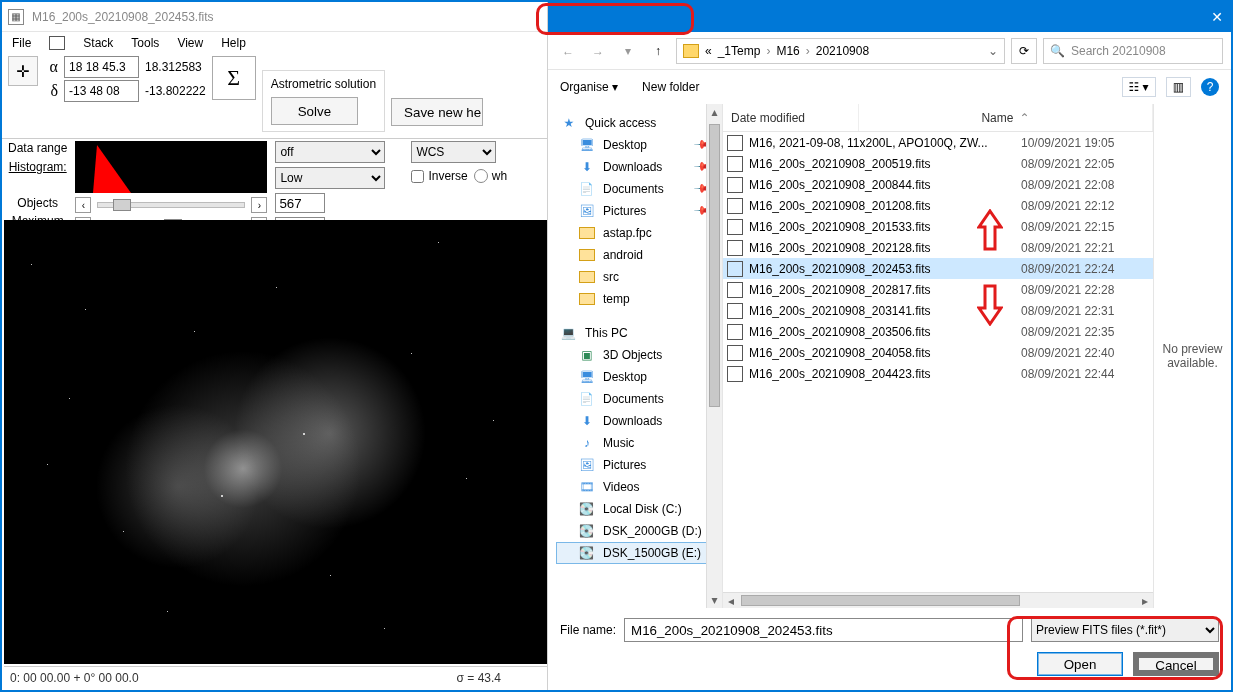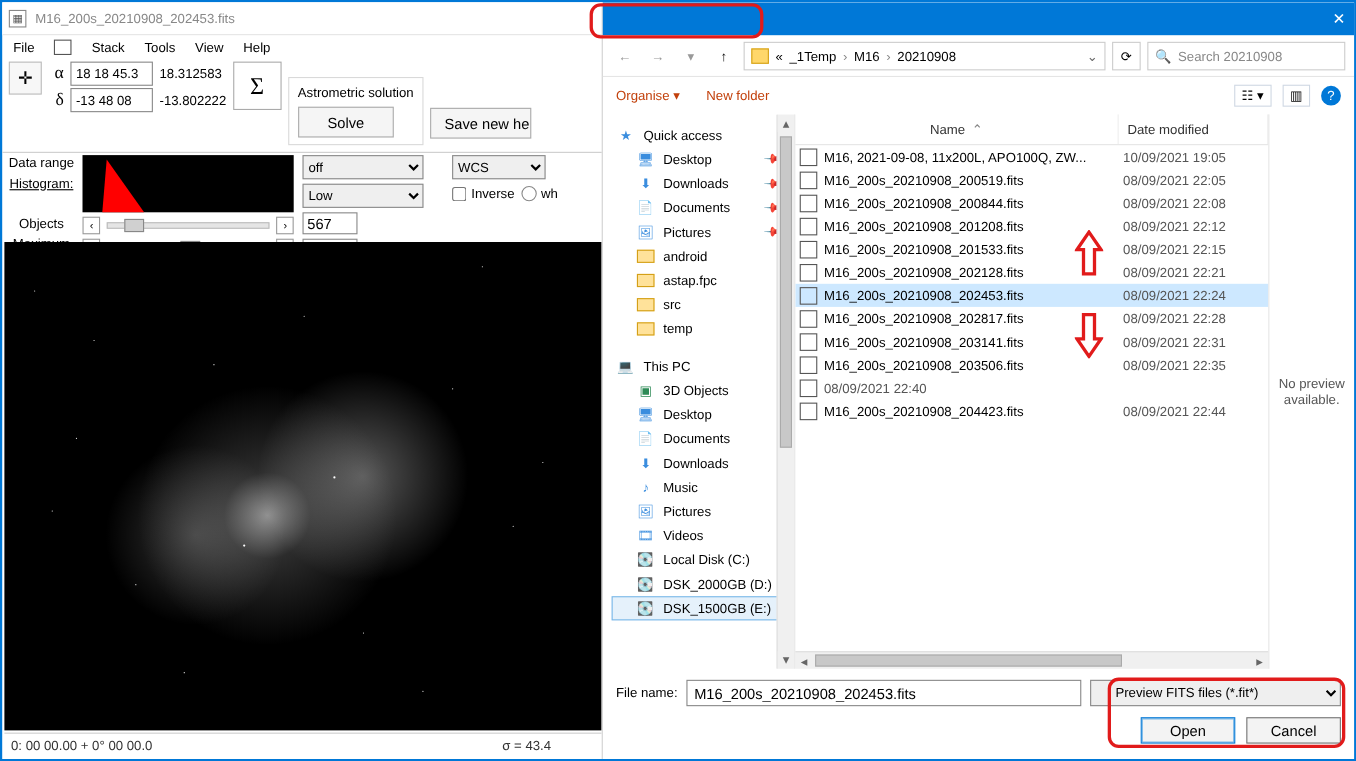--- a/index.html
+++ b/index.html
@@ -100,21 +100,21 @@
   }
   .dlg-nav .navbtn{width:24px;height:24px;display:flex;align-items:center;justify-content:center;color:#999;}
   .dlg-nav .navbtn.active{color:#000;}
   .dlg-nav .crumb{flex:1;display:flex;align-items:center;gap:6px;border:1px solid #ccc;height:26px;padding:0 6px;}
   .dlg-nav .crumb .fld{width:16px;height:14px;background:#ffd76a;border:1px solid #d4a017;}
   .dlg-nav .crumb .sep{color:#888;}
   .dlg-nav .refresh{width:26px;height:26px;border:1px solid #ccc;display:flex;align-items:center;justify-content:center;}
   .dlg-nav .search{width:180px;height:26px;border:1px solid #ccc;display:flex;align-items:center;padding:0 6px;color:#888;gap:6px;}
   .dlg-toolbar{height:34px;display:flex;align-items:center;justify-content:space-between;padding:0 12px;}
   .dlg-toolbar .left{display:flex;gap:24px;align-items:center;}
-  .dlg-toolbar .linkish{color:#c2410c;text-align:right;}
+  .dlg-toolbar .linkish{color:#000000;text-align:right;}
   .dlg-toolbar .right{display:flex;gap:10px;align-items:center;}
   .dlg-body{flex:1;display:flex;min-height:0;}
   .nav-pane{width:175px;border-right:1px solid #e5e5e5;padding:8px 4px 8px 8px;overflow:auto;position:relative;}
   .nav-pane .grp{margin-bottom:12px;}
   .nav-pane .row{display:flex;align-items:center;gap:8px;height:22px;padding-left:4px;border:1px solid transparent;}
   .nav-pane .row.sub{padding-left:22px;}
   .nav-pane .row .ic{width:16px;height:16px;display:inline-flex;align-items:center;justify-content:center;}
   .nav-pane .row .pin{margin-left:auto;color:#777;font-size:12px;transform:rotate(45deg);margin-right:6px;}
   .nav-pane .row.sel{background:#e5f1fb;border:1px solid #7ab8e8;}
   .nav-vscroll{position:absolute;right:0;top:0;bottom:0;width:16px;background:#f0f0f0;border-left:1px solid #ddd;display:flex;flex-direction:column;}
@@ -135,23 +135,23 @@
   .file-row.sel{background:#cde8ff;}
   .file-hscroll{height:16px;background:#f0f0f0;border-top:1px solid #ddd;display:flex;}
   .file-hscroll .arr{width:16px;display:flex;align-items:center;justify-content:center;color:#666;}
   .file-hscroll .track{flex:1;position:relative;}
   .file-hscroll .thumb{position:absolute;top:2px;bottom:2px;left:2px;width:70%;background:#c8c8c8;border:1px solid #aaa;}
   .preview-pane{width:78px;border-left:1px solid #e5e5e5;display:flex;align-items:center;justify-content:center;color:#555;text-align:center;font-size:12px;padding:4px;}
   .dlg-bottom{padding:10px 12px 14px 12px;display:flex;flex-direction:column;gap:10px;}
   .fn-row{display:flex;align-items:center;gap:8px;}
   .fn-row .lbl{white-space:nowrap;}
   .fn-row input{flex:1;height:24px;border:1px solid #888;padding:0 6px;}
-  .fn-row select{width:228px;height:24px;border:1px solid #888;font-size:12px;padding:0 18px;}
+  .fn-row select{width:188px;height:24px;border:1px solid #888;font-size:12px;padding:0 0;}
   .btn-row{display:flex;justify-content:flex-end;gap:10px;}
-  .dlg-btn{width:86px;height:24px;border:1px solid #737373;background:#f3f3f3;}
+  .dlg-btn{width:86px;height:24px;border:6px solid #737373;background:#f3f3f3;}
   .dlg-btn.primary{border:1px solid #0078d7;box-shadow:0 0 0 1px #7ab8e8 inset;}
 
   
   .annot{position:absolute;border:3px solid #e11b1b;border-radius:10px;pointer-events:none;}
   .annot-arrow{position:absolute;color:#e11b1b;pointer-events:none;}
 
   
   .ic-star{color:#3a8dde;}
   .ic-monitor{color:#3a8dde;}
   .ic-dl{color:#3a8dde;}
@@ -336,27 +336,27 @@
           </div>
         <div class="row sub">
             <span class="ic ic-pic">🖼</span>
             <span>Pictures</span>
             <span class="pin">📌</span>
           </div>
         <div class="row sub">
             <span class="ic ic-folder">
               <span class="fld"></span>
             </span>
-            <span>android</span>
+            <span>astap.fpc</span>
           </div>
         <div class="row sub">
             <span class="ic ic-folder">
               <span class="fld"></span>
             </span>
-            <span>astap.fpc</span>
+            <span>android</span>
           </div>
         <div class="row sub">
             <span class="ic ic-folder">
               <span class="fld"></span>
             </span>
             <span>src</span>
           </div>
         <div class="row sub">
             <span class="ic ic-folder">
               <span class="fld"></span>
@@ -415,25 +415,25 @@
           <div class="track">
             <div class="thumb"></div>
           </div>
           <div class="arr">▾</div>
       </div>
     </div>
 
     <div class="file-pane">
       <div class="file-list">
         <div class="file-head">
+          <div class="col date">Date modified</div>
           <div class="col name">
               <span>Name</span>
               <span style="color:#888;">⌃</span>
             </div>
-          <div class="col date">Date modified</div>
         </div>
         <div class="file-rows" id="file-rows">
             <div class="file-row">
               <span class="ic"></span>
               <span class="nm">M16, 2021-09-08, 11x200L, APO100Q, ZW...</span>
               <span class="dt">10/09/2021 19:05</span>
             </div>
             <div class="file-row">
               <span class="ic"></span>
               <span class="nm">M16_200s_20210908_200519.fits</span>
@@ -474,20 +474,21 @@
               <span class="nm">M16_200s_20210908_203141.fits</span>
               <span class="dt">08/09/2021 22:31</span>
             </div>
             <div class="file-row">
               <span class="ic"></span>
               <span class="nm">M16_200s_20210908_203506.fits</span>
               <span class="dt">08/09/2021 22:35</span>
             </div>
             <div class="file-row">
               <span class="ic"></span>
+              <span class="nm">M16_200s_20210908_204058.fits</span>
               <span class="dt">08/09/2021 22:40</span>
             </div>
             <div class="file-row">
               <span class="ic"></span>
               <span class="nm">M16_200s_20210908_204423.fits</span>
               <span class="dt">08/09/2021 22:44</span>
             </div>
           </div>
         <div class="file-hscroll">
           <div class="arr">◂</div>

